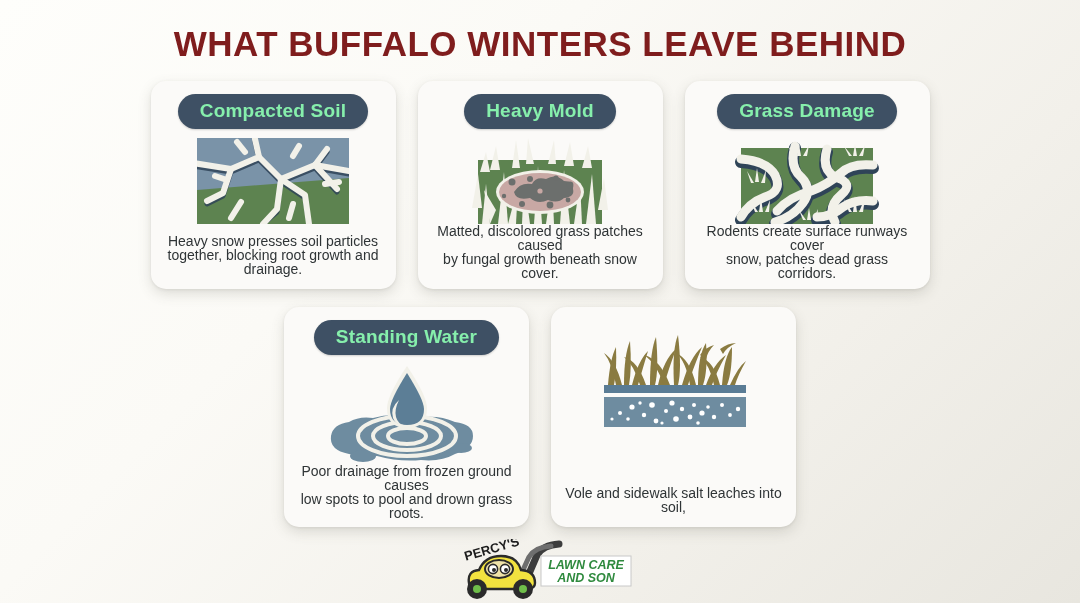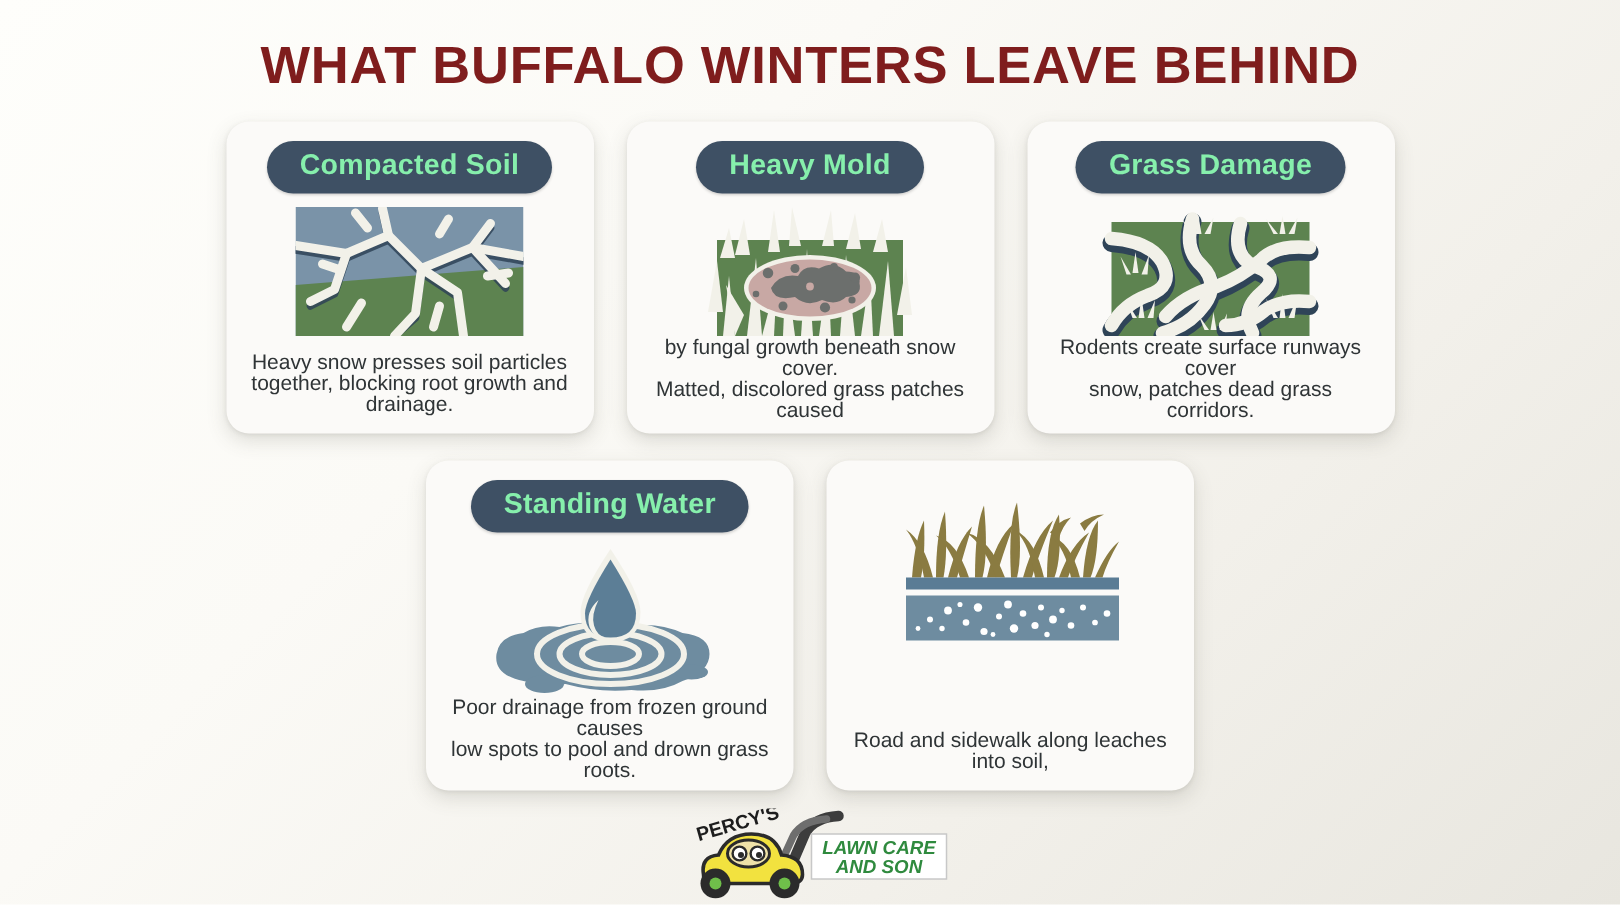--- a/index.html
+++ b/index.html
@@ -176,22 +176,22 @@
             <circle cx="106" cy="47" r="3.4"></circle>
             <circle cx="58" cy="66" r="3"></circle>
             <circle cx="86" cy="67" r="3.4"></circle>
             <circle cx="104" cy="62" r="2.4"></circle>
             <circle cx="40" cy="58" r="2.2"></circle>
           </g>
           <circle cx="76" cy="53" r="2.6" fill="#c8a8a4"></circle>
         </svg>
       </div>
       <div class="desc">
+        <span class="l">Matted, discolored grass patches caused</span>
         <span class="l">by fungal growth beneath snow cover.</span>
-        <span class="l">Matted, discolored grass patches caused</span>
       </div>
     </div>
 
     <div class="card card-tall">
       <div class="badge">Grass Damage</div>
       <div class="art">
         <svg width="152" height="86" viewBox="0 0 152 86">
           <rect x="10" y="10" width="132" height="76" fill="#5d8350"></rect>
           <g fill="none" stroke="#2f4458" stroke-width="12" stroke-linecap="round" stroke-linejoin="round">
             <path d="M10 24 Q36 26 44 40 Q52 56 34 62 Q18 68 10 82"></path>
@@ -307,21 +307,21 @@
             <circle cx="136" cy="86" r="1.9"></circle>
             <circle cx="144" cy="80" r="2.2"></circle>
             <circle cx="18" cy="90" r="1.6"></circle>
             <circle cx="46" cy="74" r="1.7"></circle>
             <circle cx="68" cy="94" r="1.6"></circle>
             <circle cx="104" cy="94" r="1.8"></circle>
           </g>
         </svg>
       </div>
       <div class="desc">
-        <span class="l">Road and sidewalk along leaches into soil,</span>
+        <span class="l">Vole and sidewalk salt leaches into soil,</span>
       </div>
     </div>
 
   </div>
 
   <div class="logo-wrap">
     <svg width="186" height="60" viewBox="0 0 186 60">
       <g>
         <path d="M78 44 L90 16 Q96 6 112 5" fill="none" stroke="#3d3d3d" stroke-width="7" stroke-linecap="round"></path>
         <path d="M70 44 L82 18 Q88 8 104 7" fill="none" stroke="#6e6e6e" stroke-width="5" stroke-linecap="round"></path>

